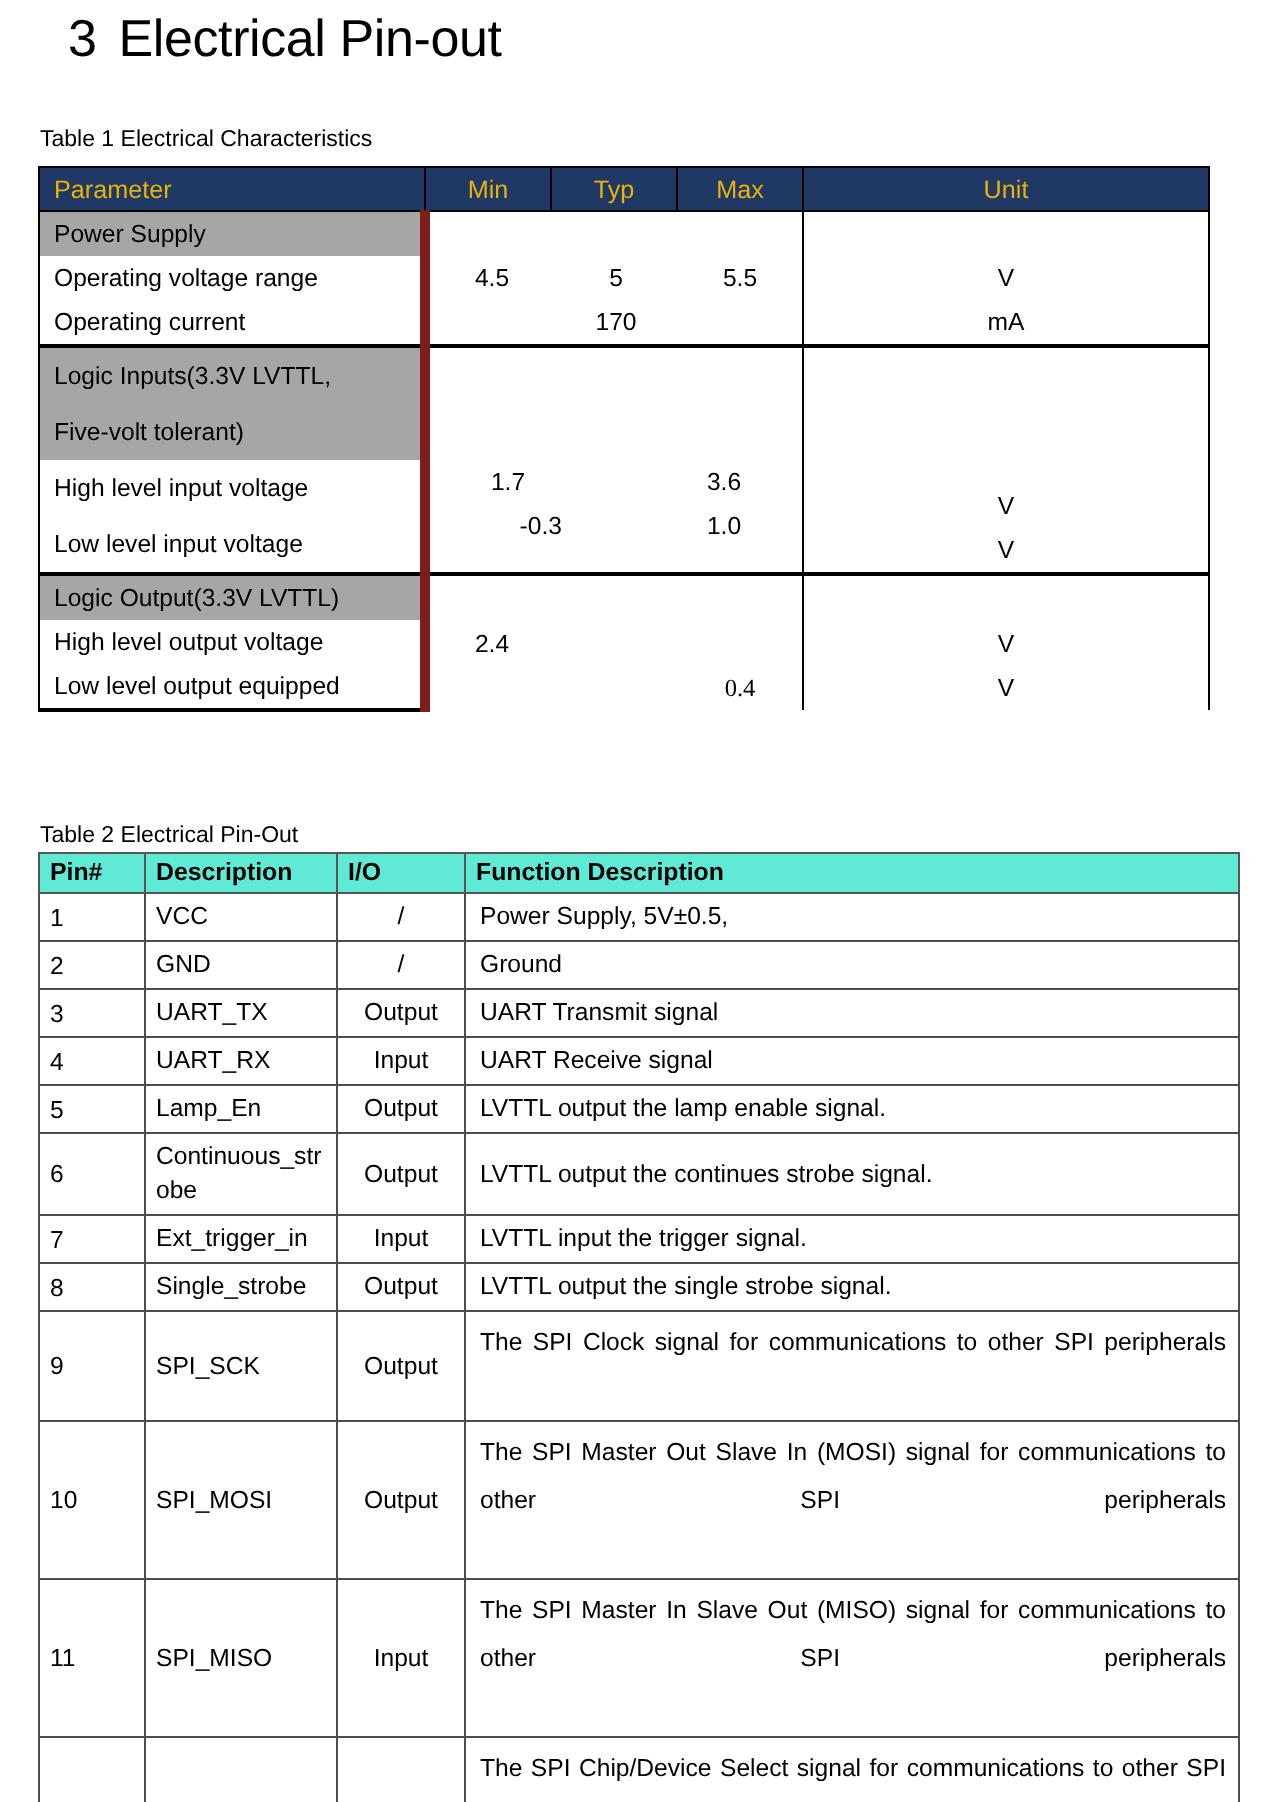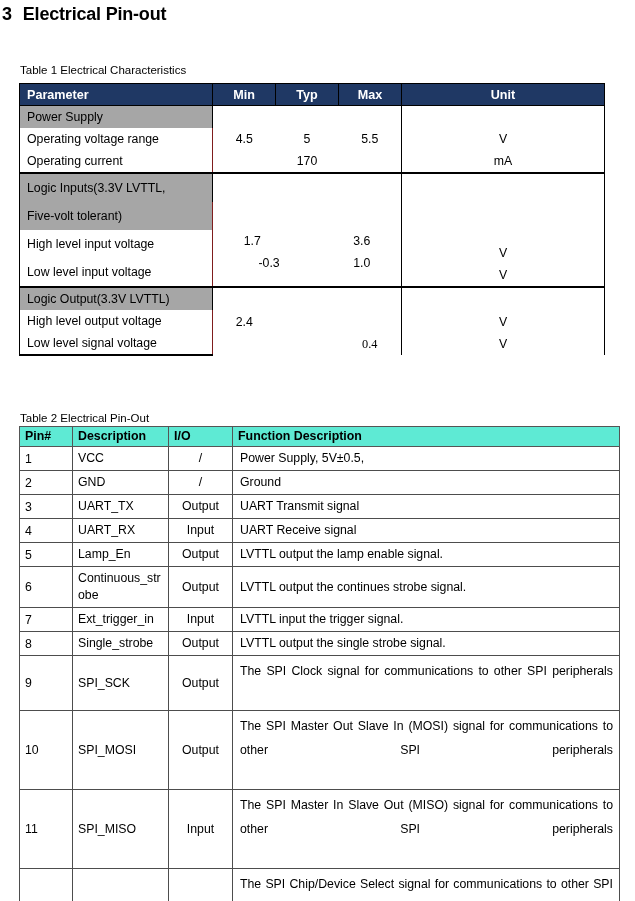--- a/index.html
+++ b/index.html
@@ -19,24 +19,24 @@
   .page {
     position: absolute;
     left: 0; top: 0;
     width: 635px;
     height: 901px;
   }
 
   
   .heading {
     position: absolute;
-    left: 2px;
+    left: 34px;
     top: 4px;
-    font-size: 18px;
-    font-weight: bold;
+    font-size: 26px;
+    font-weight: normal;
     letter-spacing: -0.2px;
     white-space: nowrap;
   }
   .heading .num { margin-right: 11px; }
 
   
   .caption {
     position: absolute;
     left: 20px;
     font-size: 11.5px;
@@ -72,22 +72,22 @@
     table-layout: fixed;
     font-size: 12.3px;
   }
   #table1 td, #table1 th {
     border: 1px solid #000;
     padding: 0;
     vertical-align: middle;
   }
   #table1 thead th {
     background: #1F3864;
-    color: #ffffff;
-    font-weight: bold;
+    color: #eab308;
+    font-weight: normal;
     height: 21px;
     font-size: 12.6px;
     border-color: #000;
   }
   #table1 thead th.p { text-align: left; padding-left: 7px; }
   #table1 thead th.n { text-align: center; }
   #table1 thead th.u { text-align: center; }
 
   .t1-group-top td { border-top: 2px solid #000 !important; }
 
@@ -109,21 +109,21 @@
     border-bottom: none;
   }
   #table1 td.unitcell {
     text-align: center;
     height: 22px;
     border-top: none;
     border-bottom: none;
   }
 
   
-  #table1 td.numcell { border-left: 1px solid #7f1d1d; border-right: none; }
+  #table1 td.numcell { border-left: 5px solid #7f1d1d; border-right: none; }
   #table1 td.unitcell { border-left: 1px solid #000; border-right: 1px solid #000; }
 
   #table1 tr.botline td { border-bottom: 2px solid #000 !important; }
 
   
   #table2 {
     position: absolute;
     left: 19px;
     top: 426px;
     width: 600px;
@@ -275,21 +275,21 @@
               <div style="height: 22px;"></div>
               <div style="height: 22px; display: flex; align-items: center; justify-content: center;">V</div>
               <div style="height: 22px; display: flex; align-items: center; justify-content: center;">V</div>
             </div>
           </td>
         </tr>
         <tr>
           <td class="pname">High level output voltage</td>
         </tr>
         <tr class="botline">
-          <td class="pname">Low level signal voltage</td>
+          <td class="pname">Low level output equipped</td>
         </tr>
       </tbody>
   </table>
 
 
   <div class="caption" id="cap2">Table 2 Electrical Pin-Out</div>
 
   <table id="table2">
     <colgroup>
       <col style="width:53px">

